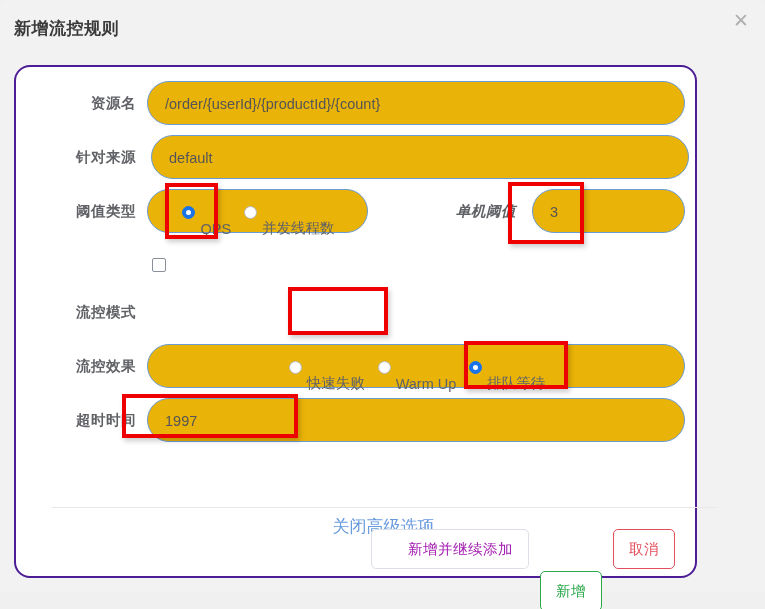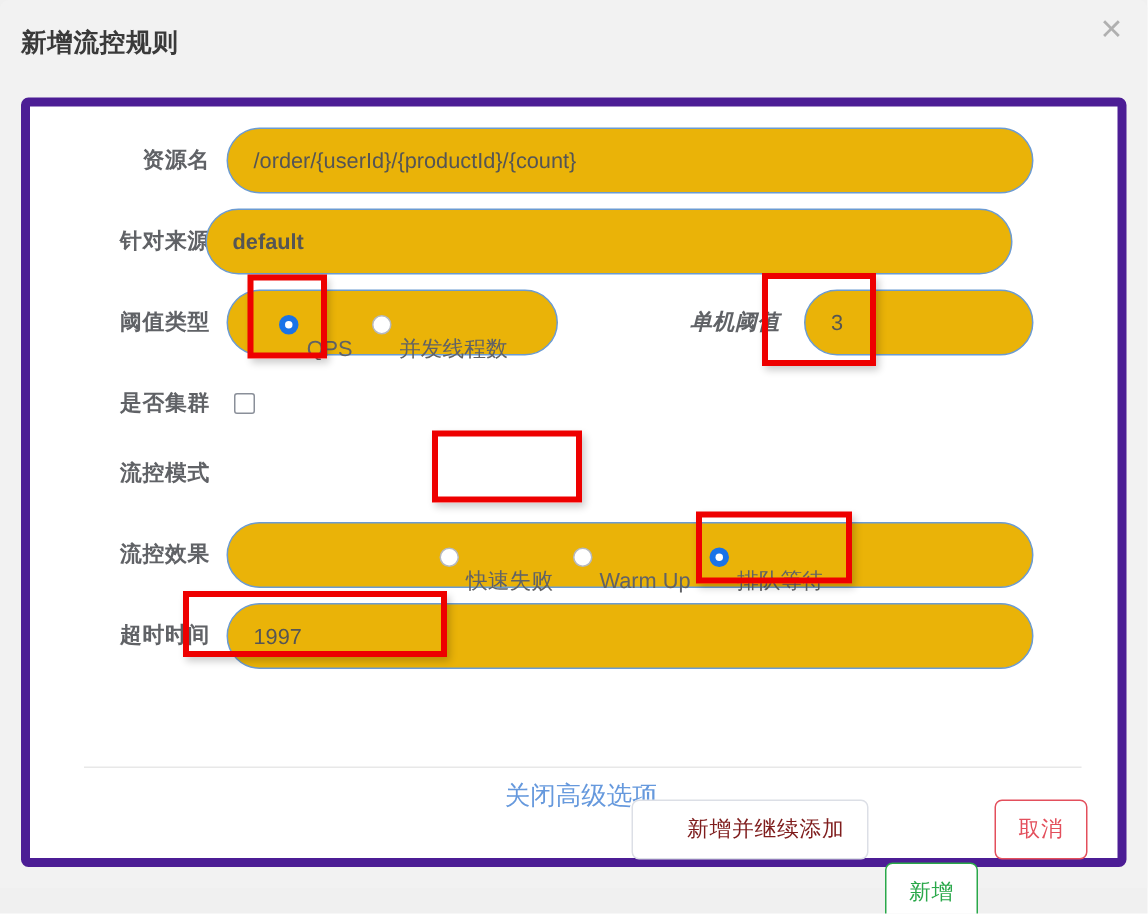--- a/index.html
+++ b/index.html
@@ -54,25 +54,25 @@
     line-height: 24px;
     text-align: center;
     font-family: "DejaVu Sans", sans-serif;
   }
 
   
   #form-card {
     position: absolute;
     left: 14px;
     top: 65px;
-    width: 737px;
+    width: 683px;
     height: 513px;
     background: #ffffff;
-    border: 6px solid #4c1d95;
-    border-radius: 5px;
+    border: 2px solid #4c1d95;
+    border-radius: 16px;
     box-sizing: border-box;
   }
 
   
   .row {
     position: absolute;
     left: 0;
     width: 735px;
     height: 44px;
   }
@@ -201,21 +201,21 @@
     height: 40px;
     padding: 0 15px;
     border-radius: 5px;
     font-size: 14.5px;
     line-height: 38px;
     background: #fff;
     cursor: pointer;
     white-space: nowrap;
     letter-spacing: 0.5px;
   }
-  .btn.neutral { border: 1px solid #dcdfe6; color: #7f1d1d; padding-left: 36px; }
+  .btn.neutral { border: 1px solid #dcdfe6; color: #a21caf; padding-left: 36px; }
   .btn.success { border: 1px solid #2aa84a; color: #2aa84a; margin-top: 42px; }
   .btn.danger  { border: 1px solid #e34f5c; color: #e34f5c; }
 
   
   .hl {
     position: absolute;
     border: 4px solid #ee0000;
     box-sizing: border-box;
     pointer-events: none;
     z-index: 40;
@@ -237,21 +237,21 @@
 
     <div class="row" style="top:14px;">
       <div class="lbl">资源名</div>
       <div class="ctl field" style="left:131px; width:538px;">
         <span class="val">/order/{userId}/{productId}/{count}</span>
       </div>
     </div>
 
     <div class="row" style="top:68px;">
       <div class="lbl">针对来源</div>
-      <div class="ctl field" style="left:117px; width:538px;font-weight:bold;">
+      <div class="ctl field" style="left:135px; width:538px;">
         <span class="val">default</span>
       </div>
     </div>
 
     <div class="row" style="top:122px;">
       <div class="lbl">阈值类型</div>
       <div class="ctl field" style="left:131px; width:221px;">
         <div class="radio-group" style="left:0; top:0; width:221px; justify-content:center;">
           <div class="radio-item on">
             <span class="radio-dot"></span>
@@ -264,21 +264,20 @@
         </div>
       </div>
 
       <div class="lbl" style="left:380px; width:120px;font-style:italic;">单机阈值</div>
       <div class="ctl field" style="left:516px; width:153px;">
         <span class="val">3</span>
       </div>
     </div>
 
     <div class="row" style="top:176px;">
-      <div class="lbl">是否集群</div>
       <div class="ctl" style="left:136px; width:40px;">
         <div class="cbox"></div>
       </div>
     </div>
 
     <div class="row" style="top:223px;">
       <div class="lbl">流控模式</div>
     </div>
 
     <div class="row" style="top:277px;">

